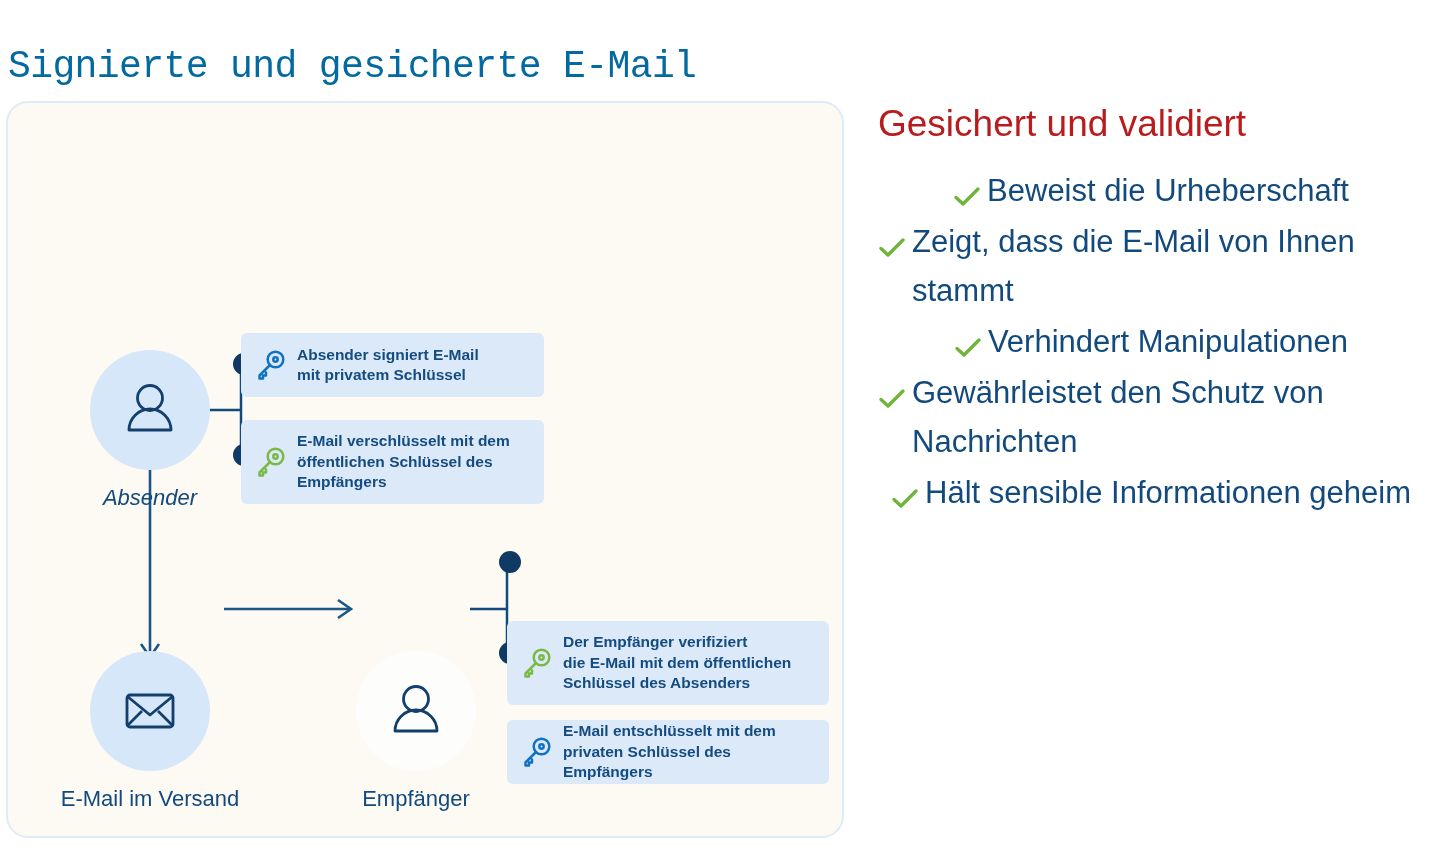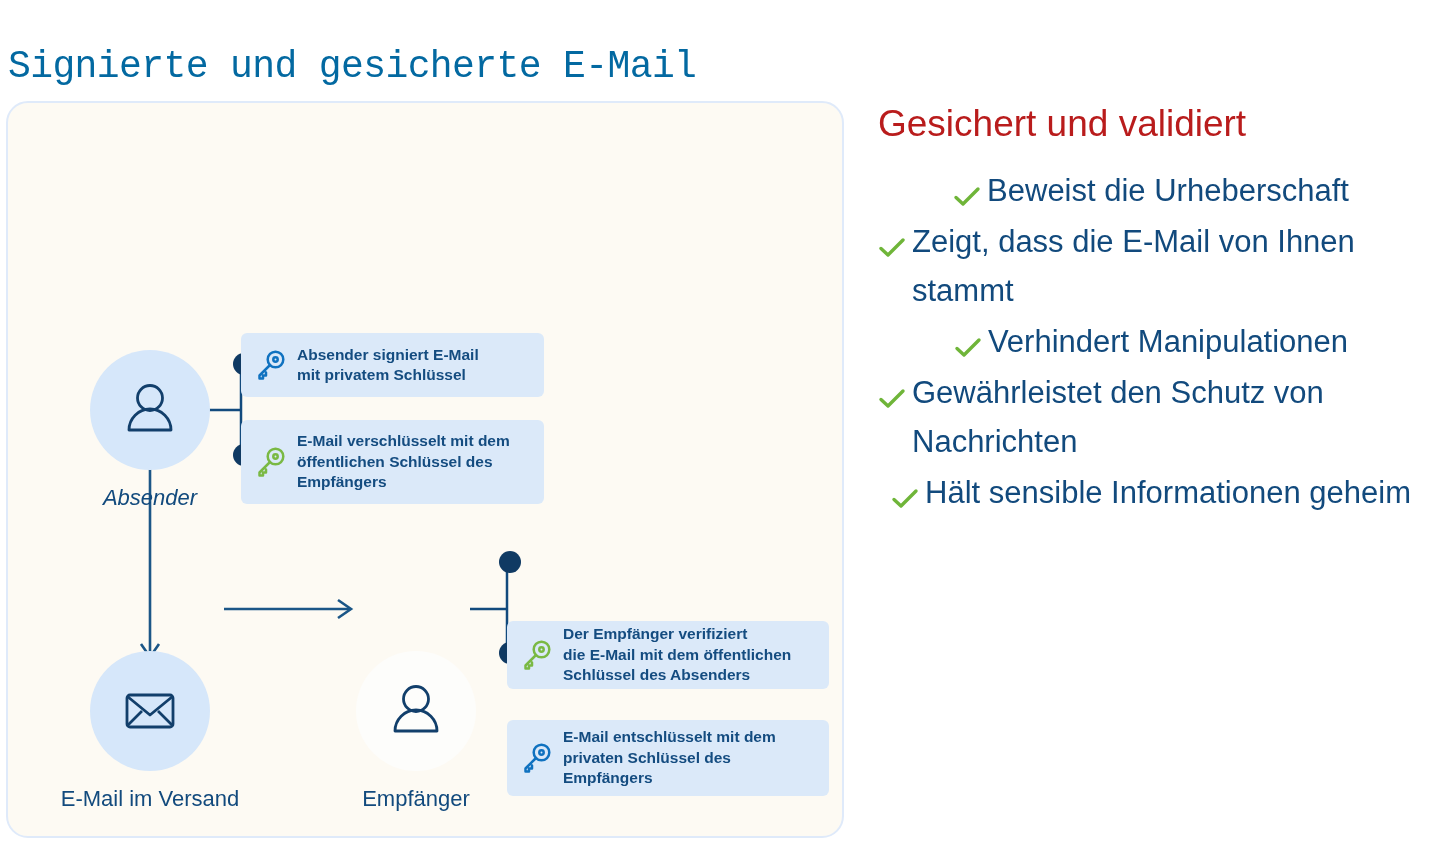--- a/index.html
+++ b/index.html
@@ -103,22 +103,22 @@
   .info-box .info-text {
     font-size: 15.5px;
     line-height: 20.5px;
     color: #144c80;
     font-weight: 600;
   }
   .info-text .line { display: block; white-space: nowrap; }
 
   #box-sender-1    { left: 233px; top: 230px; width: 303px; height: 64px; }
   #box-sender-2    { left: 233px; top: 317px; width: 303px; height: 84px; }
-  #box-recipient-1 { left: 499px; top: 518px; width: 322px; height: 68px; }
-  #box-recipient-2 { left: 499px; top: 617px; width: 322px; height: 76px; }
+  #box-recipient-1 { left: 499px; top: 518px; width: 322px; height: 84px; }
+  #box-recipient-2 { left: 499px; top: 617px; width: 322px; height: 64px; }
 
   
   #benefits {
     position: absolute;
     left: 878px;
     top: 100px;
     width: 546px;
   }
   #benefits-heading {
     font-size: 37px;

